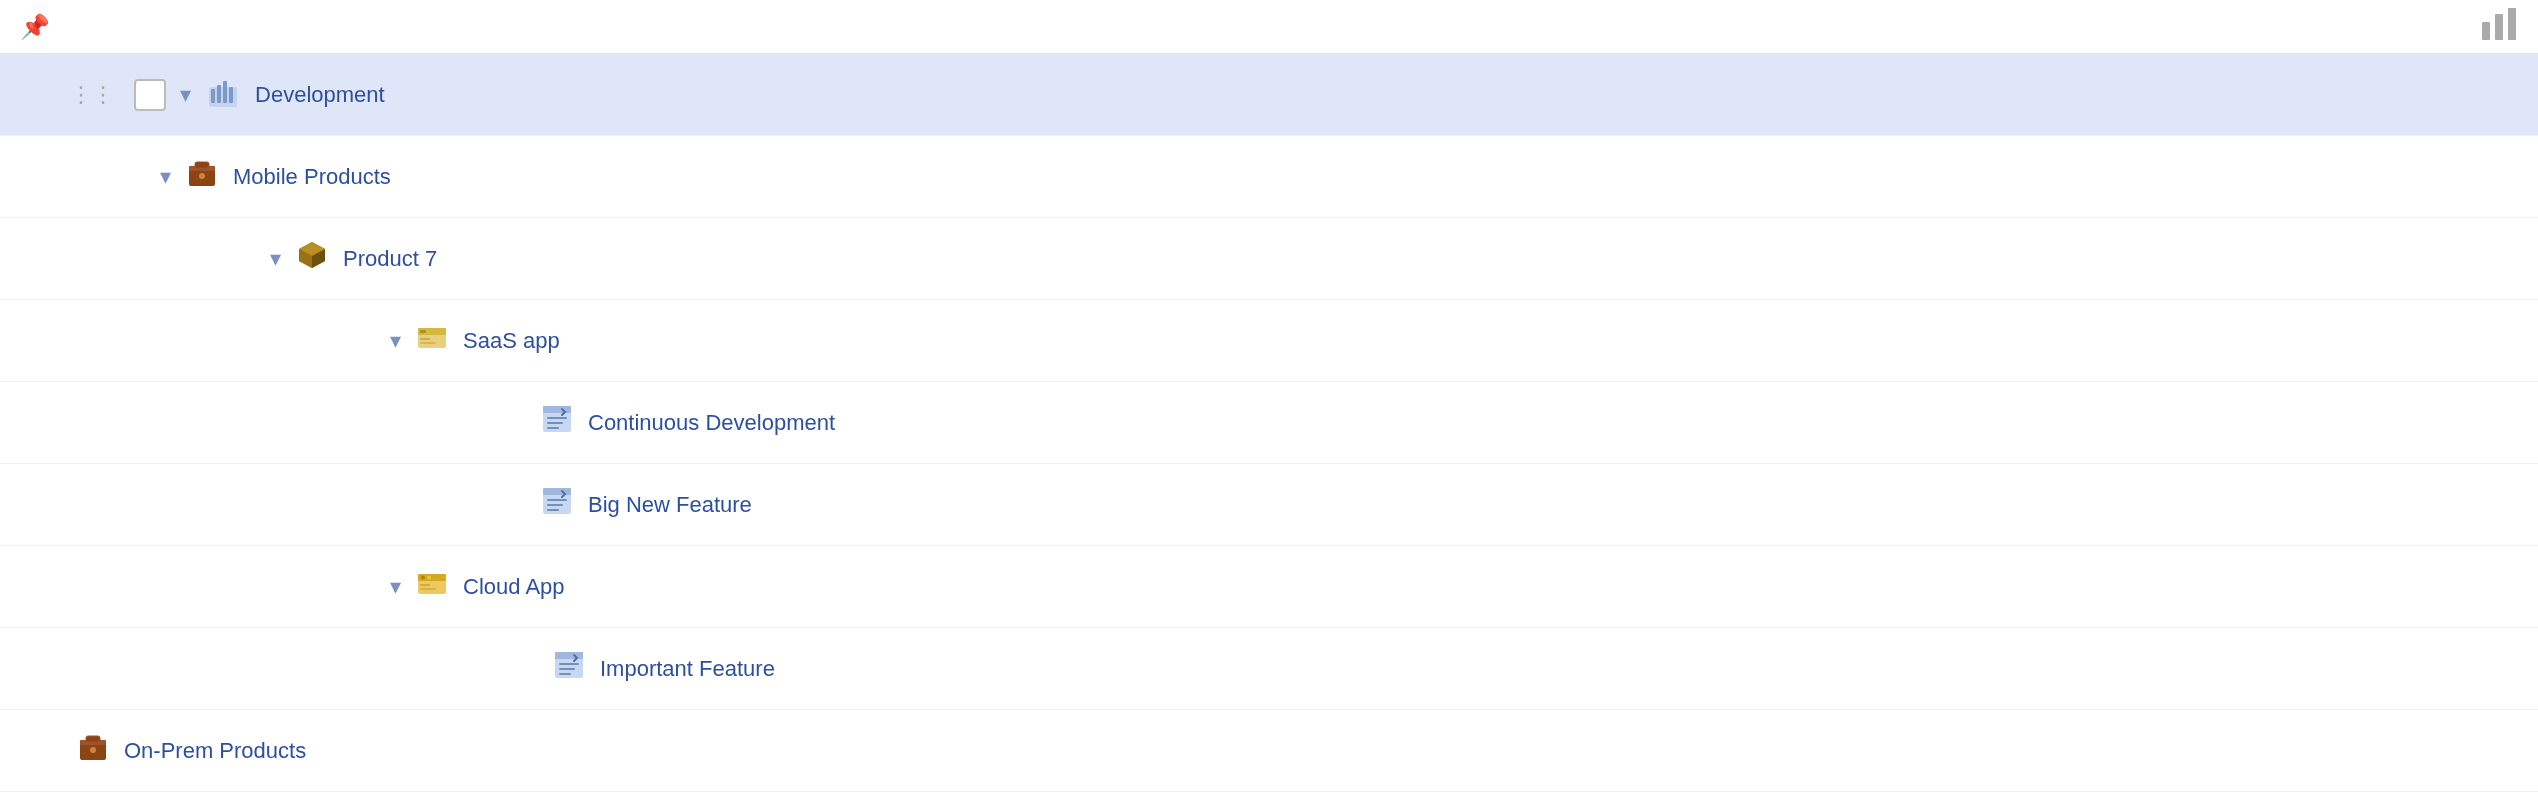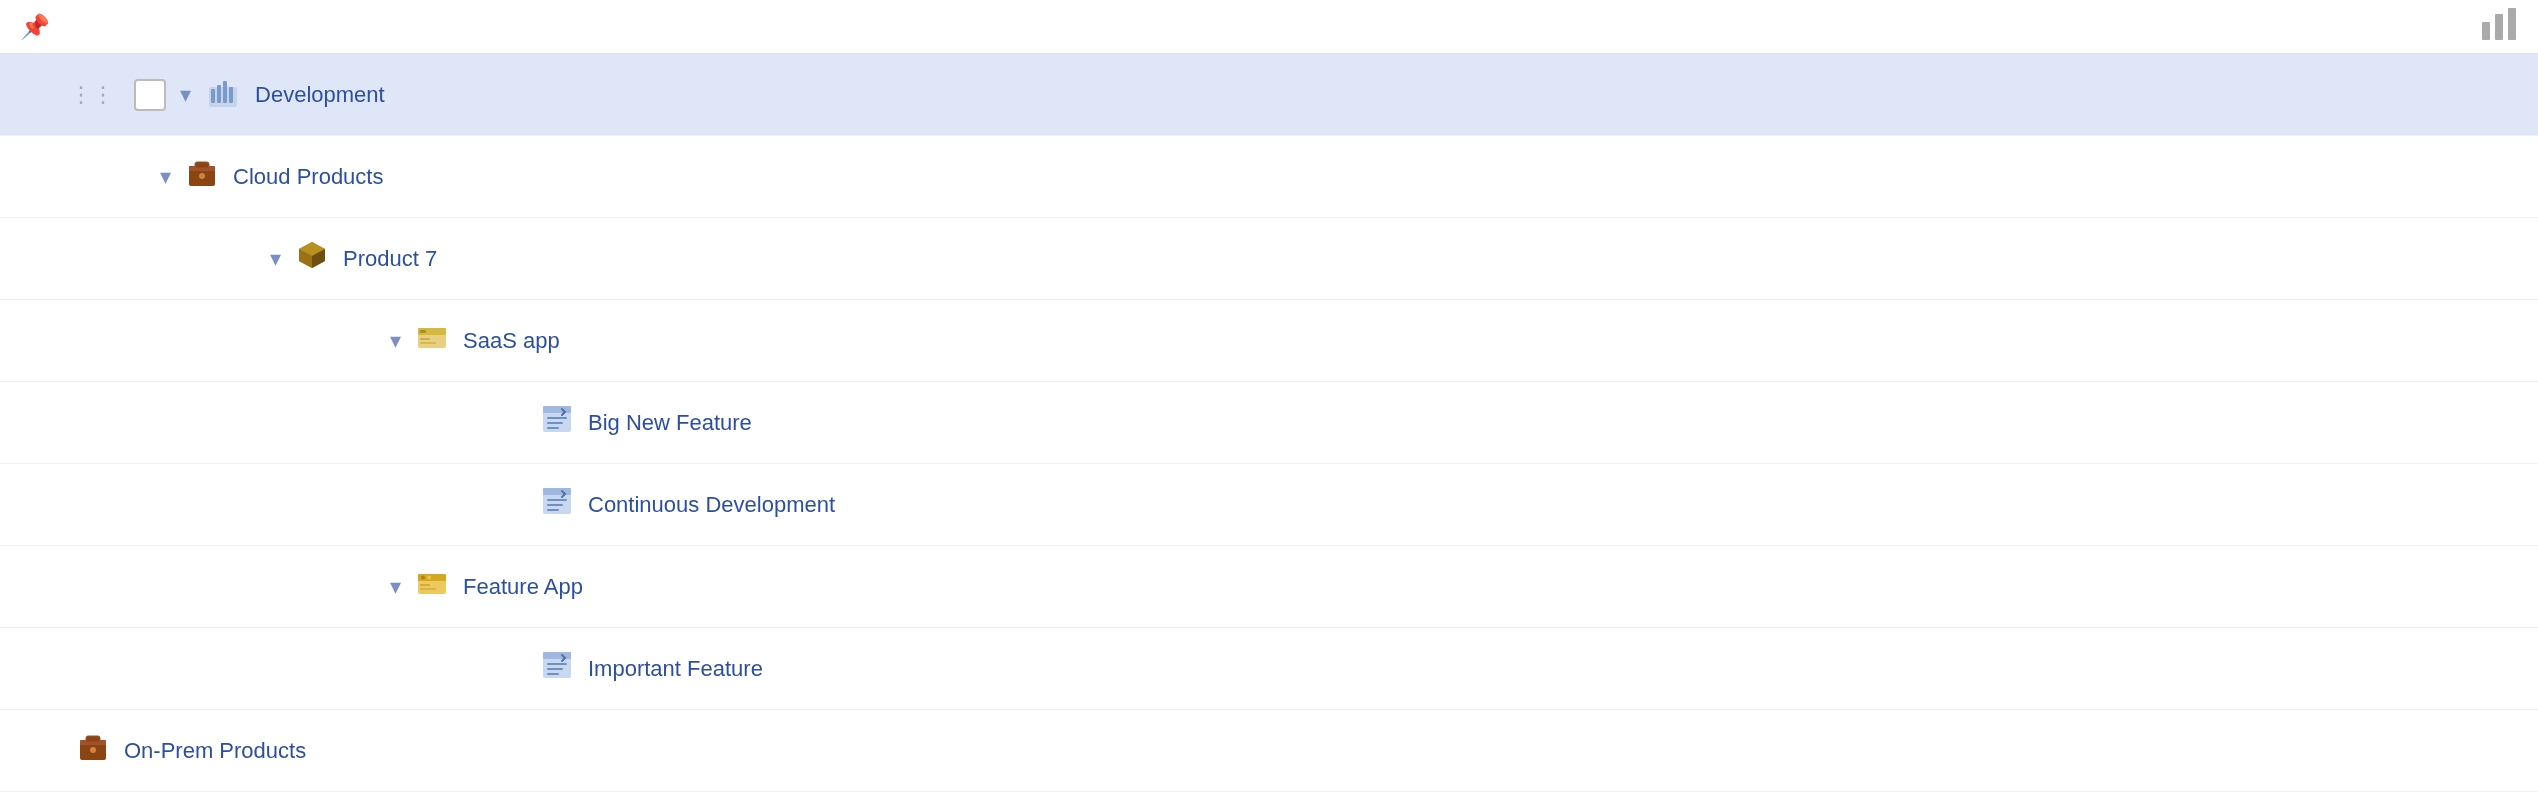--- a/index.html
+++ b/index.html
@@ -140,21 +140,21 @@
     </div>
     <div class="tree-row">
       <div class="row-inner" style="padding-left: 160px;">
         <span class="chevron">▾</span>
         <span class="node-icon"><svg width="34" height="34" viewBox="0 0 34 34" xmlns="http://www.w3.org/2000/svg">
     <rect x="4" y="10" width="26" height="20" rx="2" fill="#8B4513"></rect>
     <rect x="4" y="10" width="26" height="5" rx="1" fill="#a0522d"></rect>
     <rect x="10" y="6" width="14" height="6" rx="2" fill="#8B4513" stroke="#a0522d" stroke-width="1"></rect>
     <circle cx="17" cy="20" r="3" fill="#cd853f"></circle>
   </svg></span>
-        <span class="node-label">Cloud Products</span>
+        <span class="node-label">Mobile Products</span>
       </div>
     </div>
     <div class="tree-row">
       <div class="row-inner" style="padding-left: 270px;">
         <span class="chevron">▾</span>
         <span class="node-icon"><svg width="34" height="34" viewBox="0 0 34 34" xmlns="http://www.w3.org/2000/svg">
     <polygon points="17,4 30,11 30,23 17,30 4,23 4,11" fill="#8B6914" opacity="0.8"></polygon>
     <polygon points="17,4 30,11 17,18 4,11" fill="#b8901f"></polygon>
     <polygon points="17,18 30,11 30,23 17,30" fill="#6d5010"></polygon>
     <polygon points="17,18 4,11 4,23 17,30" fill="#9a7215"></polygon>
@@ -178,52 +178,52 @@
     <div class="tree-row">
       <div class="row-inner" style="padding-left: 540px;">
         <span class="node-icon"><svg width="34" height="34" viewBox="0 0 34 34" xmlns="http://www.w3.org/2000/svg">
     <rect x="3" y="4" width="28" height="26" rx="2" fill="#c8d8f0"></rect>
     <rect x="3" y="4" width="28" height="7" rx="1" fill="#a0b8e0"></rect>
     <line x1="8" y1="16" x2="26" y2="16" stroke="#7090c0" stroke-width="2" stroke-linecap="round"></line>
     <line x1="8" y1="21" x2="22" y2="21" stroke="#7090c0" stroke-width="2" stroke-linecap="round"></line>
     <line x1="8" y1="26" x2="18" y2="26" stroke="#7090c0" stroke-width="2" stroke-linecap="round"></line>
     <path d="M22 7 L25 10 L22 13" stroke="#5070a0" stroke-width="2" fill="none" stroke-linecap="round"></path>
   </svg></span>
-        <span class="node-label">Big New Feature</span>
+        <span class="node-label">Continuous Development</span>
       </div>
     </div>
     <div class="tree-row">
       <div class="row-inner" style="padding-left: 540px;">
         <span class="node-icon"><svg width="34" height="34" viewBox="0 0 34 34" xmlns="http://www.w3.org/2000/svg">
     <rect x="3" y="4" width="28" height="26" rx="2" fill="#c8d8f0"></rect>
     <rect x="3" y="4" width="28" height="7" rx="1" fill="#a0b8e0"></rect>
     <line x1="8" y1="16" x2="26" y2="16" stroke="#7090c0" stroke-width="2" stroke-linecap="round"></line>
     <line x1="8" y1="21" x2="22" y2="21" stroke="#7090c0" stroke-width="2" stroke-linecap="round"></line>
     <line x1="8" y1="26" x2="18" y2="26" stroke="#7090c0" stroke-width="2" stroke-linecap="round"></line>
     <path d="M22 7 L25 10 L22 13" stroke="#5070a0" stroke-width="2" fill="none" stroke-linecap="round"></path>
   </svg></span>
-        <span class="node-label">Continuous Development</span>
+        <span class="node-label">Big New Feature</span>
       </div>
     </div>
     <div class="tree-row">
       <div class="row-inner" style="padding-left: 390px;">
         <span class="chevron">▾</span>
         <span class="node-icon"><svg width="34" height="34" viewBox="0 0 34 34" xmlns="http://www.w3.org/2000/svg">
     <rect x="3" y="8" width="28" height="20" rx="2" fill="#f0c860"></rect>
     <rect x="3" y="8" width="28" height="7" rx="1" fill="#d4a820"></rect>
     <circle cx="8" cy="11.5" r="2" fill="#b08010"></circle>
     <circle cx="14" cy="11.5" r="2" fill="#e8c840"></circle>
     <rect x="5" y="18" width="10" height="2" rx="1" fill="#c0a030" opacity="0.7"></rect>
     <rect x="5" y="22" width="16" height="2" rx="1" fill="#c0a030" opacity="0.5"></rect>
   </svg></span>
-        <span class="node-label">Feature App</span>
-      </div>
-    </div>
-    <div class="tree-row">
-      <div class="row-inner" style="padding-left: 540px;">
+        <span class="node-label">Cloud App</span>
+      </div>
+    </div>
+    <div class="tree-row">
+      <div class="row-inner" style="padding-left: 540px; margin-left: 12px;">
         <span class="node-icon"><svg width="34" height="34" viewBox="0 0 34 34" xmlns="http://www.w3.org/2000/svg">
     <rect x="3" y="4" width="28" height="26" rx="2" fill="#c8d8f0"></rect>
     <rect x="3" y="4" width="28" height="7" rx="1" fill="#a0b8e0"></rect>
     <line x1="8" y1="16" x2="26" y2="16" stroke="#7090c0" stroke-width="2" stroke-linecap="round"></line>
     <line x1="8" y1="21" x2="22" y2="21" stroke="#7090c0" stroke-width="2" stroke-linecap="round"></line>
     <line x1="8" y1="26" x2="18" y2="26" stroke="#7090c0" stroke-width="2" stroke-linecap="round"></line>
     <path d="M22 7 L25 10 L22 13" stroke="#5070a0" stroke-width="2" fill="none" stroke-linecap="round"></path>
   </svg></span>
         <span class="node-label">Important Feature</span>
       </div>

